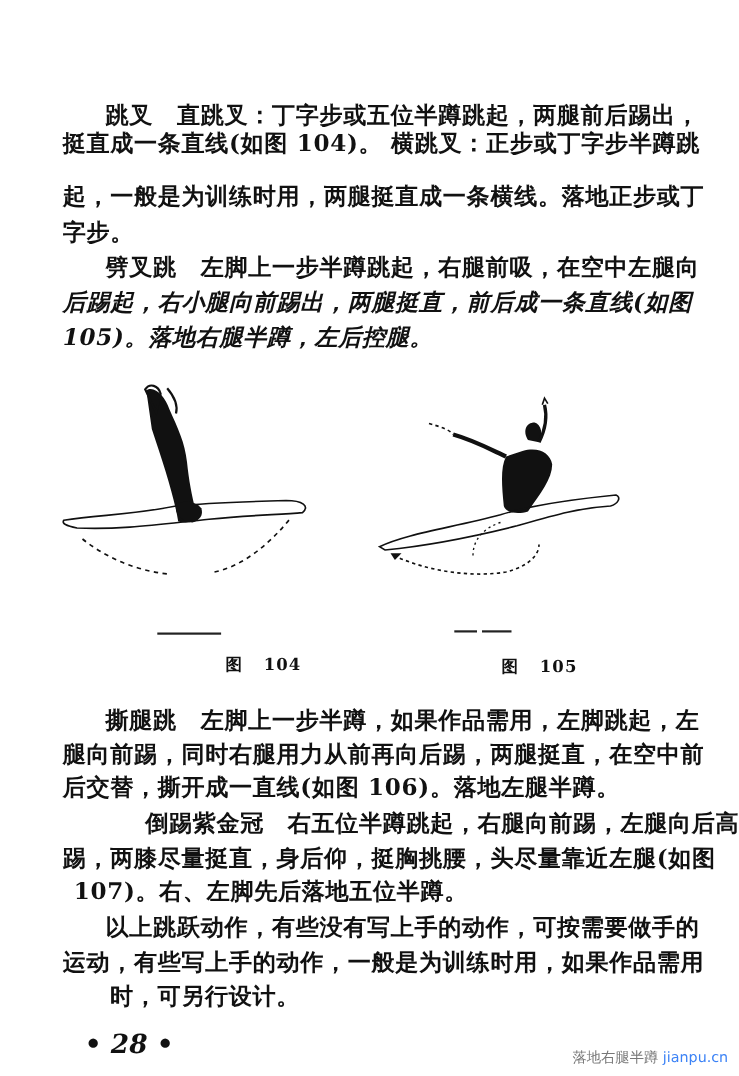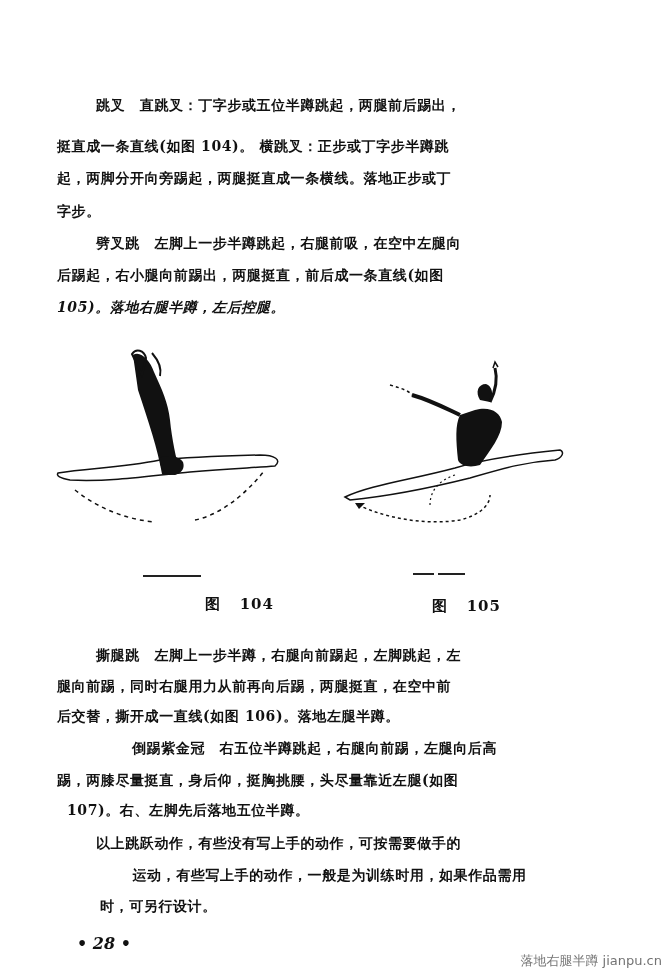--- a/index.html
+++ b/index.html
@@ -1,43 +1,43 @@
 <!DOCTYPE html>
 <html><head>
 <meta charset="utf-8">
 <style>
   html, body { margin:0; padding:0; }
   body { width:672px; height:978px; background:#ffffff; position:relative; overflow:hidden;
          font-family:"DejaVu Serif", "Liberation Serif", serif; color:#111; }
-  .line { position:absolute; left:57px; width:545px; font-size:14px; line-height:24px;
+  .line { position:absolute; left:57px; width:545px; font-size:21px; line-height:24px;
           white-space:nowrap; letter-spacing:0.6px; font-weight:bold; }
   .line.indent { left:96px; width:505px; }
   .term { font-weight:bold; }
   .fig { position:absolute; }
   .caption { position:absolute; font-size:15px; font-weight:bold; letter-spacing:1px;padding-left:24px; }
   .rule { position:absolute; height:2px; background:#222; }
-  .pagenum { position:absolute; left:77px; top:934px; font-size:16px; font-style:italic; font-weight:bold; }
+  .pagenum { position:absolute; left:77px; top:934px; font-size:24px; font-style:italic; font-weight:bold; }
   .watermark { position:absolute; right:10px; top:952px; font-size:13px; color:#777;
                font-family:"DejaVu Sans", sans-serif; }
-  .watermark .en { color:#737373; }
+  .watermark .en { color:#3b82f6; }
 </style>
 </head>
 <body>
 
 <div class="line indent" style="top:93px;">
   <span class="term">跳叉</span><span>　</span><span>直跳叉：丁字步或五位半蹲跳起，两腿前后踢出，</span>
 </div>
-<div class="line" style="top:134px;">挺直成一条直线(如图 104)。 横跳叉：正步或丁字步半蹲跳</div>
-<div class="line" style="top:166px;">起，两脚分开向旁踢起，两腿挺直成一条横线。落地正步或丁</div>
+<div class="line" style="top:118px;">挺直成一条直线(如图 104)。 横跳叉：正步或丁字步半蹲跳</div>
+<div class="line" style="top:166px;">起，一般是为训练时用，两腿挺直成一条横线。落地正步或丁</div>
 <div class="line" style="top:199px;">字步。</div>
 
 <div class="line indent" style="top:231px;">
   <span class="term">劈叉跳</span><span>　</span><span>左脚上一步半蹲跳起，右腿前吸，在空中左腿向</span>
 </div>
-<div class="line" style="top:263px;">后踢起，右小腿向前踢出，两腿挺直，前后成一条直线(如图</div>
+<div class="line" style="top:263px;font-style:italic;">后踢起，右小腿向前踢出，两腿挺直，前后成一条直线(如图</div>
 <div class="line" style="top:295px;font-style:italic;">105)。落地右腿半蹲，左后控腿。</div>
 
 <svg class="fig" style="left:50px; top:340px;" width="280" height="220" viewBox="0 0 280 220">
   <path d="M83 15 C90 10 100 20 104 32 C112 50 118 62 120 80 C122 100 126 118 130 132 C125 135 118 136 112 134 C108 110 98 80 88 50 Z" fill="#111"></path>
   <path d="M82 14 C86 8 94 10 96 18 L92 35 Z" fill="none" stroke="#111" stroke-width="2"></path>
   <path d="M102 13 C108 20 112 28 110 36" fill="none" stroke="#111" stroke-width="2"></path>
   <path d="M8 133 C40 128 70 128 110 120 C140 117 175 116 210 115 C225 115 232 120 225 126 C205 128 180 128 140 132 C100 136 60 142 20 140 C10 138 6 136 8 133 Z" fill="none" stroke="#111" stroke-width="1.5"></path>
   <path d="M110 118 C115 115 128 115 133 122 C135 128 132 133 125 135 C118 135 112 130 110 124 Z" fill="#111"></path>
   <path d="M25 150 C50 170 80 180 105 182" fill="none" stroke="#111" stroke-width="1.5" stroke-dasharray="4 4"></path>
   <path d="M145 180 C170 175 195 155 215 130" fill="none" stroke="#111" stroke-width="1.5" stroke-dasharray="4 4"></path>
@@ -53,26 +53,26 @@
   <path d="M130 75 C115 68 100 60 82 55" fill="none" stroke="#111" stroke-width="4"></path>
   <path d="M60 45 C70 48 78 50 82 55" fill="none" stroke="#111" stroke-width="1.5" stroke-dasharray="3 3"></path>
   <path d="M160 62 C165 52 168 40 165 28" fill="none" stroke="#111" stroke-width="3"></path>
   <path d="M163 28 l2 -6 l3 5" fill="none" stroke="#111" stroke-width="1.5"></path>
   <path d="M15 157 C40 145 80 140 125 128 C150 120 180 115 230 110 C235 112 232 118 225 120 C195 122 175 128 140 138 C100 148 60 156 20 160 Z" fill="none" stroke="#111" stroke-width="1.5"></path>
   <path d="M28 165 C60 180 100 185 130 180 C150 175 160 165 160 155" fill="none" stroke="#111" stroke-width="1.5" stroke-dasharray="3 3"></path>
   <path d="M25 163 l10 0 l-6 6 Z" fill="#111"></path>
   <path d="M100 165 C100 150 110 140 125 135" fill="none" stroke="#111" stroke-width="1.2" stroke-dasharray="2 3"></path>
 </svg>
 <div class="rule" style="left:413px; top:573px; width:52px; height:2px; background:linear-gradient(to right,#222 0 40%,transparent 40% 48%,#222 48% 100%);"></div>
-<div class="caption" style="left:408px; top:597px;">
+<div class="caption" style="left:432px; top:597px;">
   <span>图</span>&nbsp;&nbsp;&nbsp;<span>105</span>
 </div>
 
 <div class="line indent" style="top:643px;">
-  <span class="term">撕腿跳</span><span>　</span><span>左脚上一步半蹲，右腿向前踢起，左脚跳起，左</span>
+  <span class="term">撕腿跳</span><span>　</span><span>左脚上一步半蹲，如果作品需用，左脚跳起，左</span>
 </div>
 <div class="line" style="top:674px;">腿向前踢，同时右腿用力从前再向后踢，两腿挺直，在空中前</div>
 <div class="line" style="top:704px;">后交替，撕开成一直线(如图 106)。落地左腿半蹲。</div>
 
 <div class="line indent" style="top:736px;margin-left:36px;">
   <span class="term">倒踢紫金冠</span><span>　</span><span>右五位半蹲跳起，右腿向前踢，左腿向后高</span>
 </div>
 <div class="line" style="top:768px;">踢，两膝尽量挺直，身后仰，挺胸挑腰，头尽量靠近左腿(如图</div>
 <div class="line" style="top:798px;margin-left:10px;">107)。右、左脚先后落地五位半蹲。</div>
 

